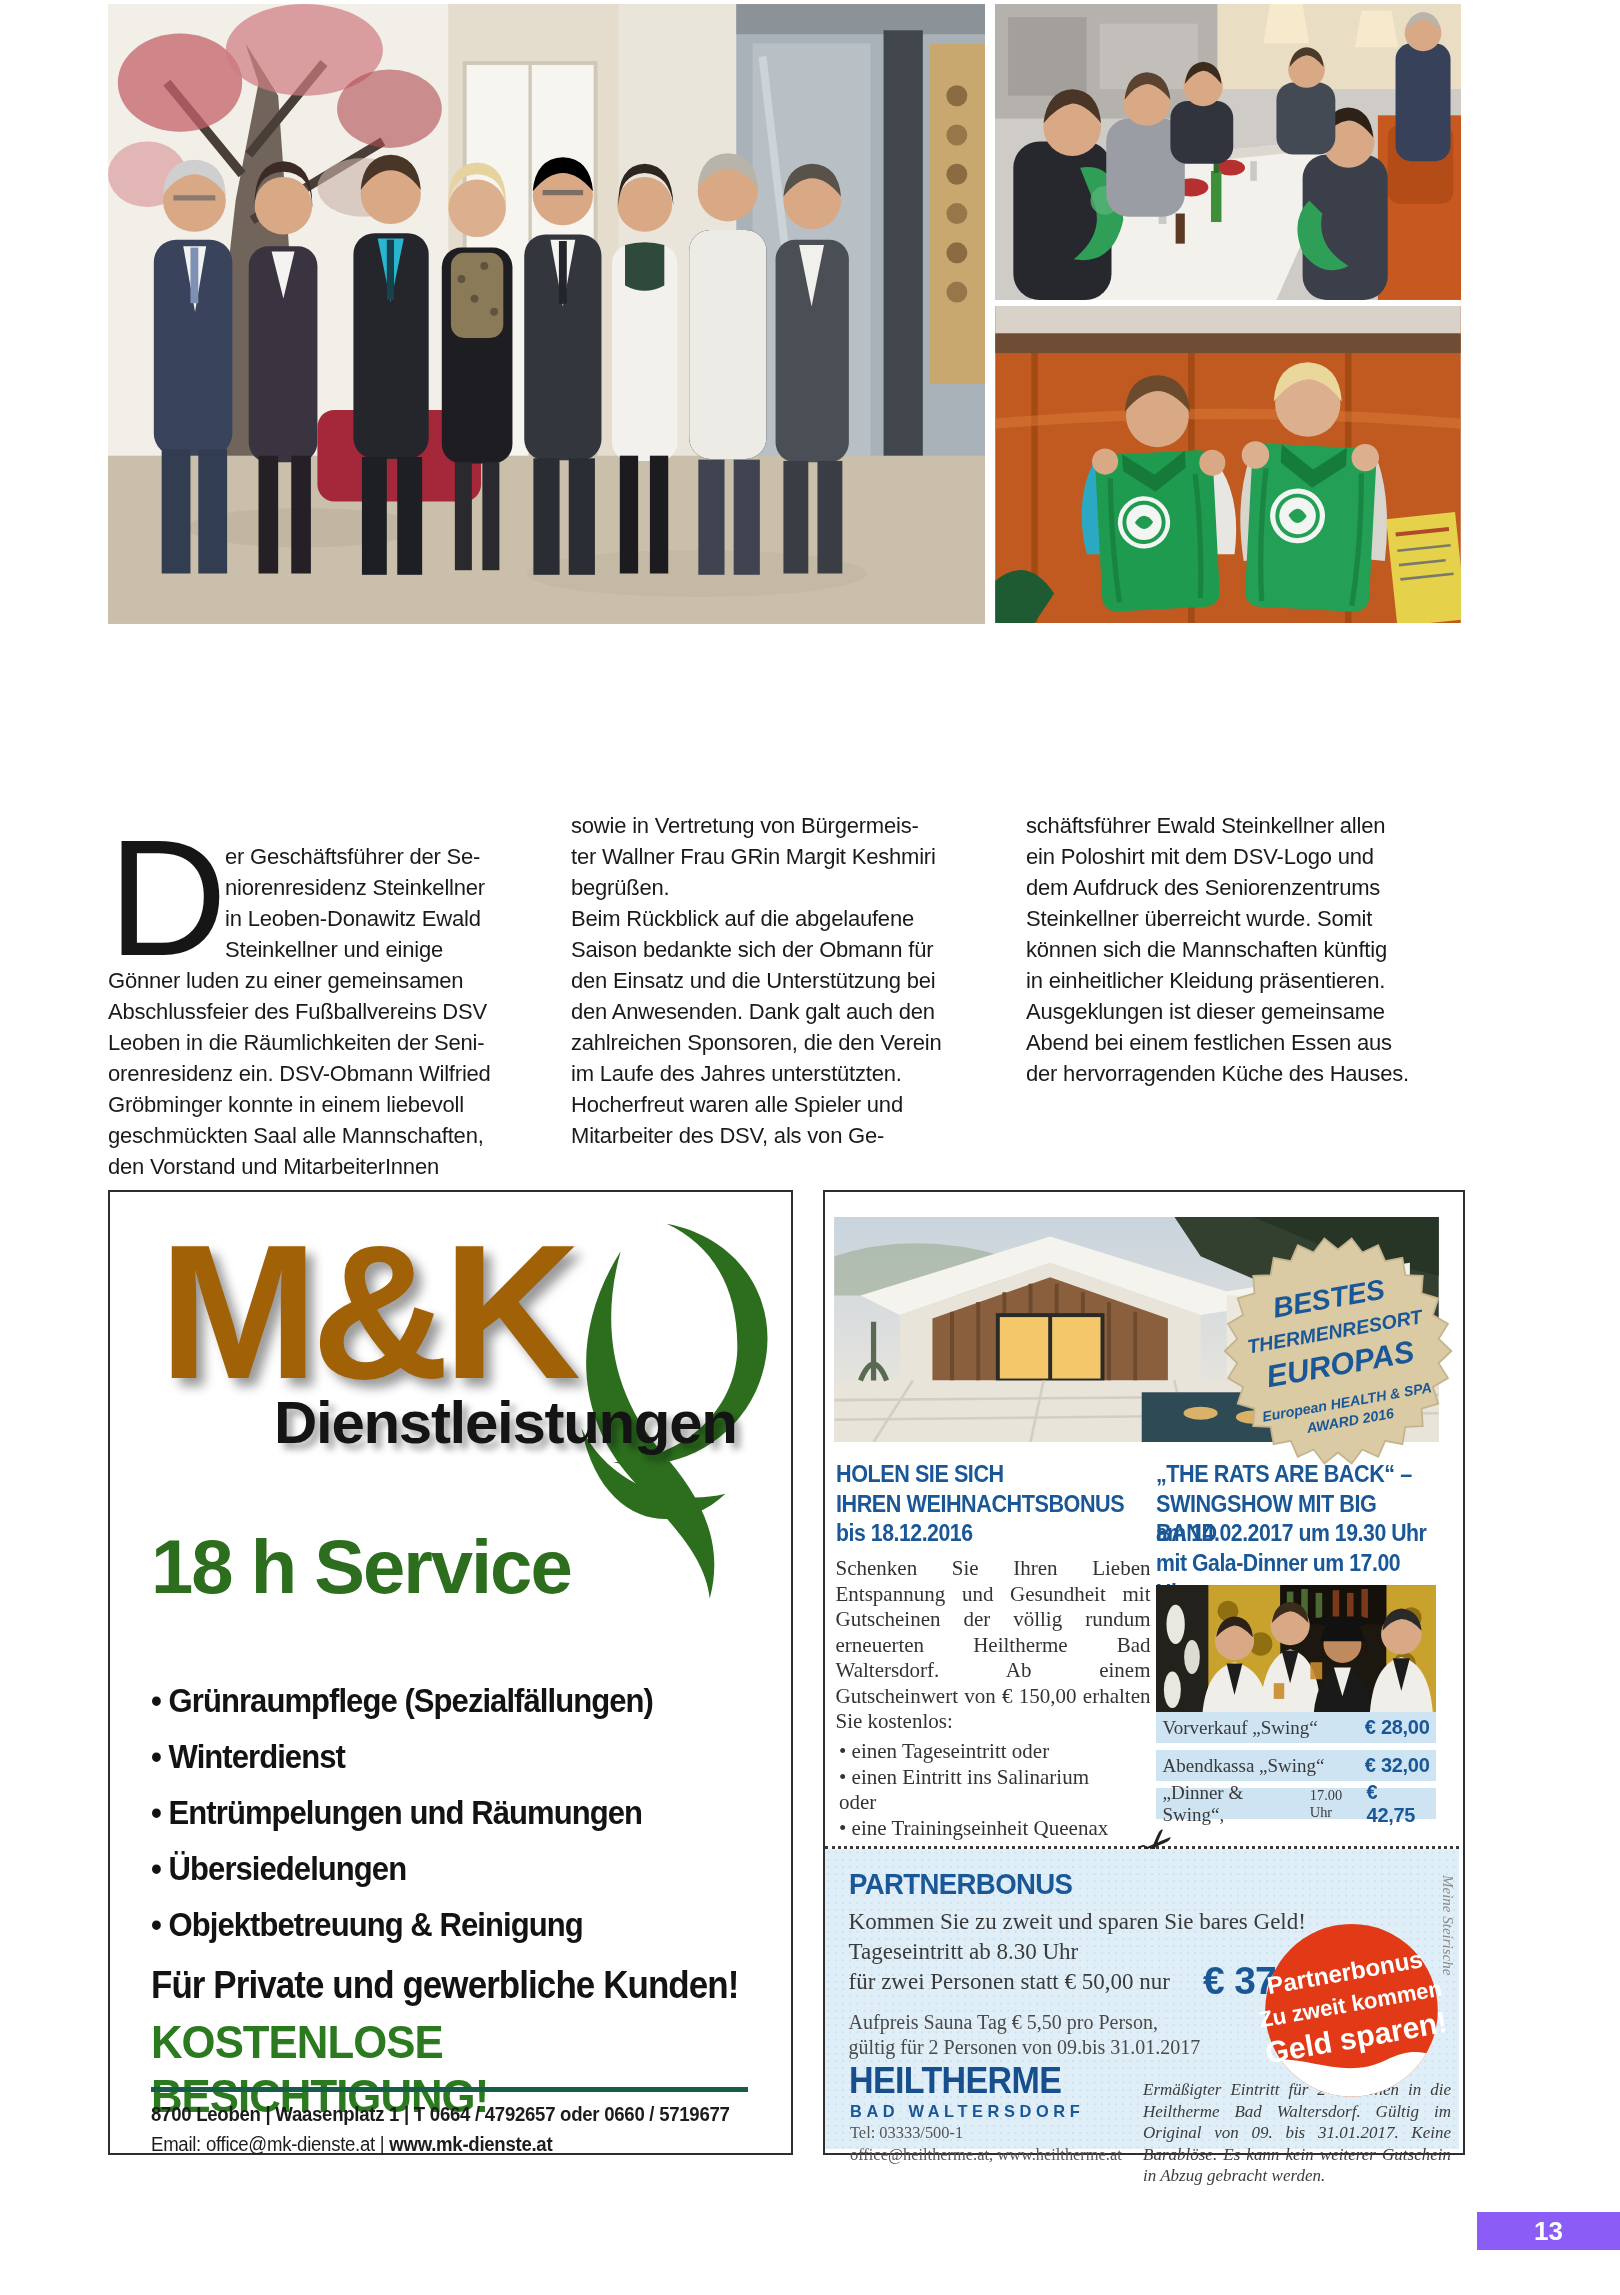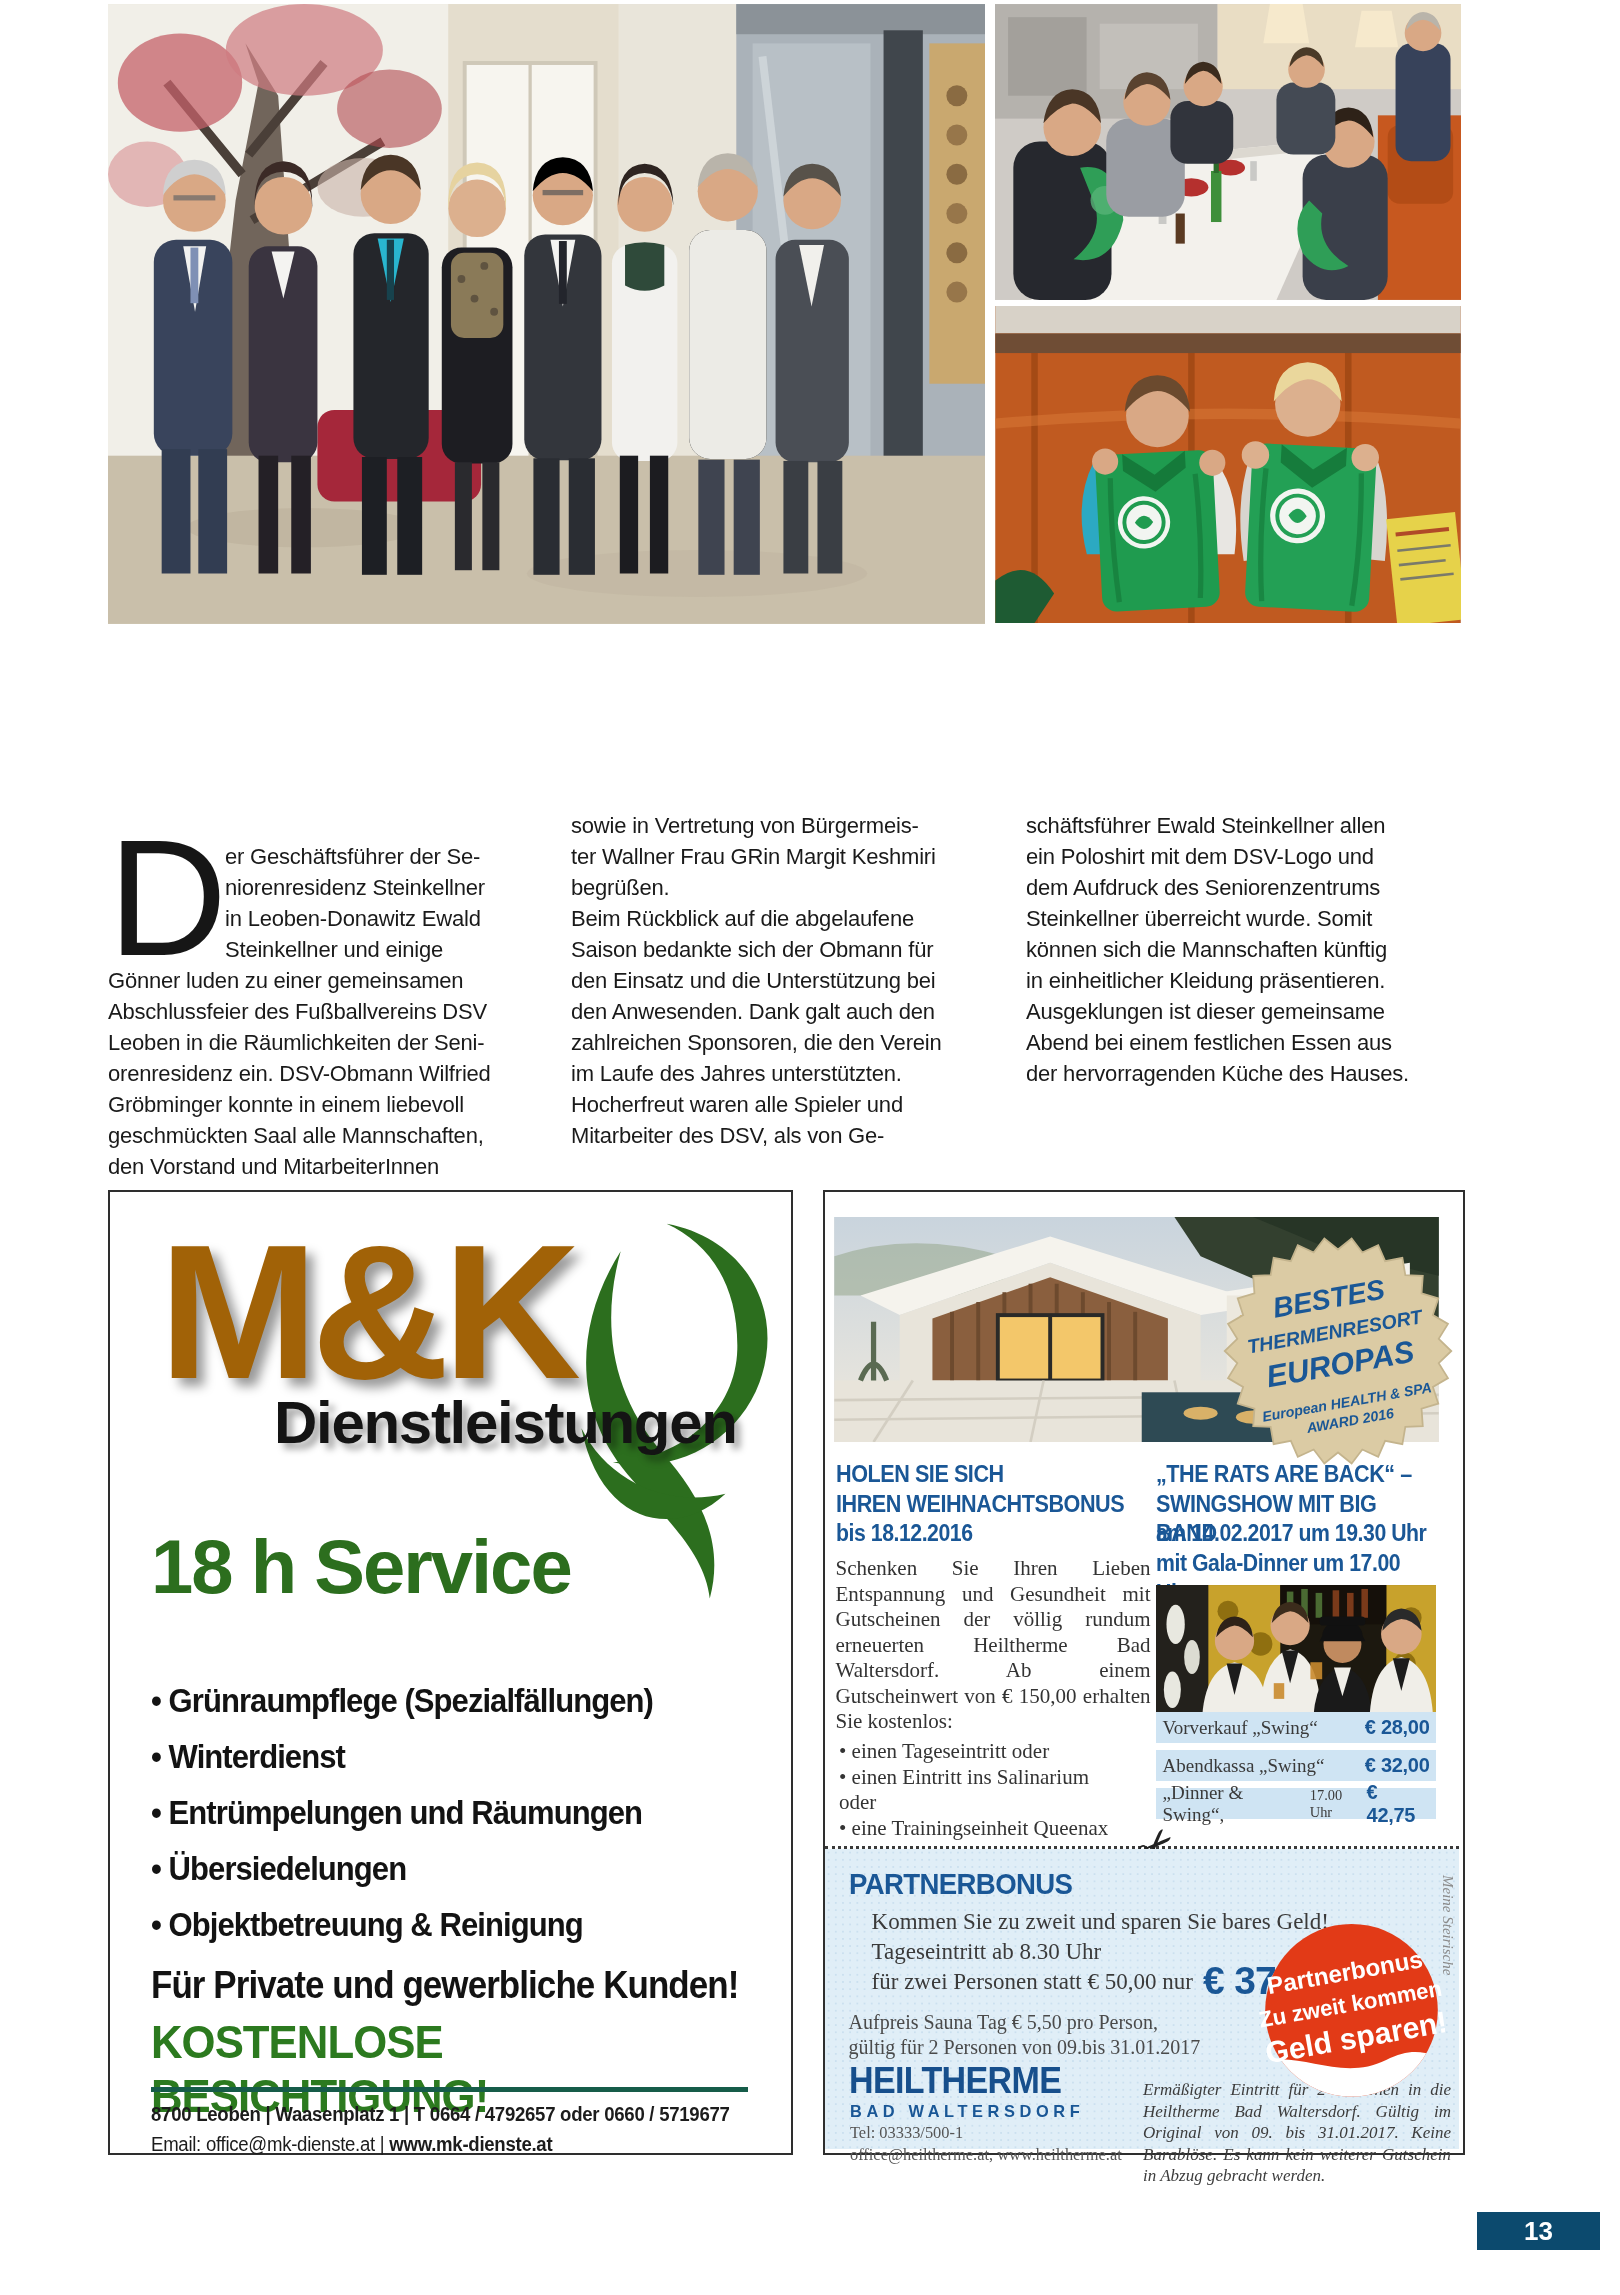--- a/index.html
+++ b/index.html
@@ -54,33 +54,33 @@
 
   .coupon{position:absolute;left:0px;top:657px;width:634px;height:300px;
           background:#e0eef7;
           background-image:radial-gradient(#cbe0ef 1px, transparent 1px);
           background-size:7.2px 7.2px;}
   .cut-line{position:absolute;left:0;top:654px;width:634px;border-top:3.3px dotted #3a3a3a;}
   .scissors{position:absolute;left:313px;top:628px;font-size:43px;color:#222;
             transform:rotate(-45deg);font-family:"DejaVu Sans",sans-serif;}
   .cp-title{left:23.6px;top:18.3px;font-weight:bold;color:#1a5796;font-size:30px;letter-spacing:-0.7px;
             transform:scaleX(0.92);transform-origin:0 0;}
-  .cp-serif{font-family:"Liberation Serif",serif;color:#3a3a3a;font-size:23px;margin-left:23px;}
+  .cp-serif{font-family:"Liberation Serif",serif;color:#3a3a3a;font-size:23px;}
   .cp-price{font-weight:bold;color:#1a5796;font-size:39px;letter-spacing:-0.7px;}
   .cp-gray{font-family:"Liberation Serif",serif;color:#4a4a4a;font-size:20px;}
   .cp-logo1{font-weight:bold;color:#174f8c;font-size:37px;letter-spacing:-0.7px;
             transform:scaleX(0.92);transform-origin:0 0;}
   .cp-logo2{font-weight:bold;color:#1a5796;font-size:16.4px;letter-spacing:4.6px;}
   .cp-tel{font-family:"Liberation Serif",serif;color:#555;font-size:16.4px;}
   .cp-fine{font-family:"Liberation Serif",serif;font-style:italic;color:#3c3c3c;font-size:17px;
            line-height:21.6px;width:308px;text-align:justify;}
   .cp-vert{position:absolute;left:614px;top:26px;height:164px;color:#8a8a8a;font-size:15px;
            font-family:"Liberation Serif",serif;font-style:italic;writing-mode:vertical-rl;}
 
-  .pagebar{position:absolute;left:1477px;top:2212px;width:123px;height:38px;background:#0c4a6e;
+  .pagebar{position:absolute;left:1477px;top:2212px;width:143px;height:38px;background:#8b5cf6;
            display:flex;align-items:center;justify-content:center;color:#fff;font-weight:bold;font-size:26px;}
 </style>
 </head>
 <body>
 
 <div id="page">
 
   <div class="photo" style="left:108px;top:3.9px;width:877px;height:620px;">
     <svg width="877" height="620" viewBox="0 0 1340 947">
       <rect width="1340" height="947" fill="#e9e5da"></rect>

